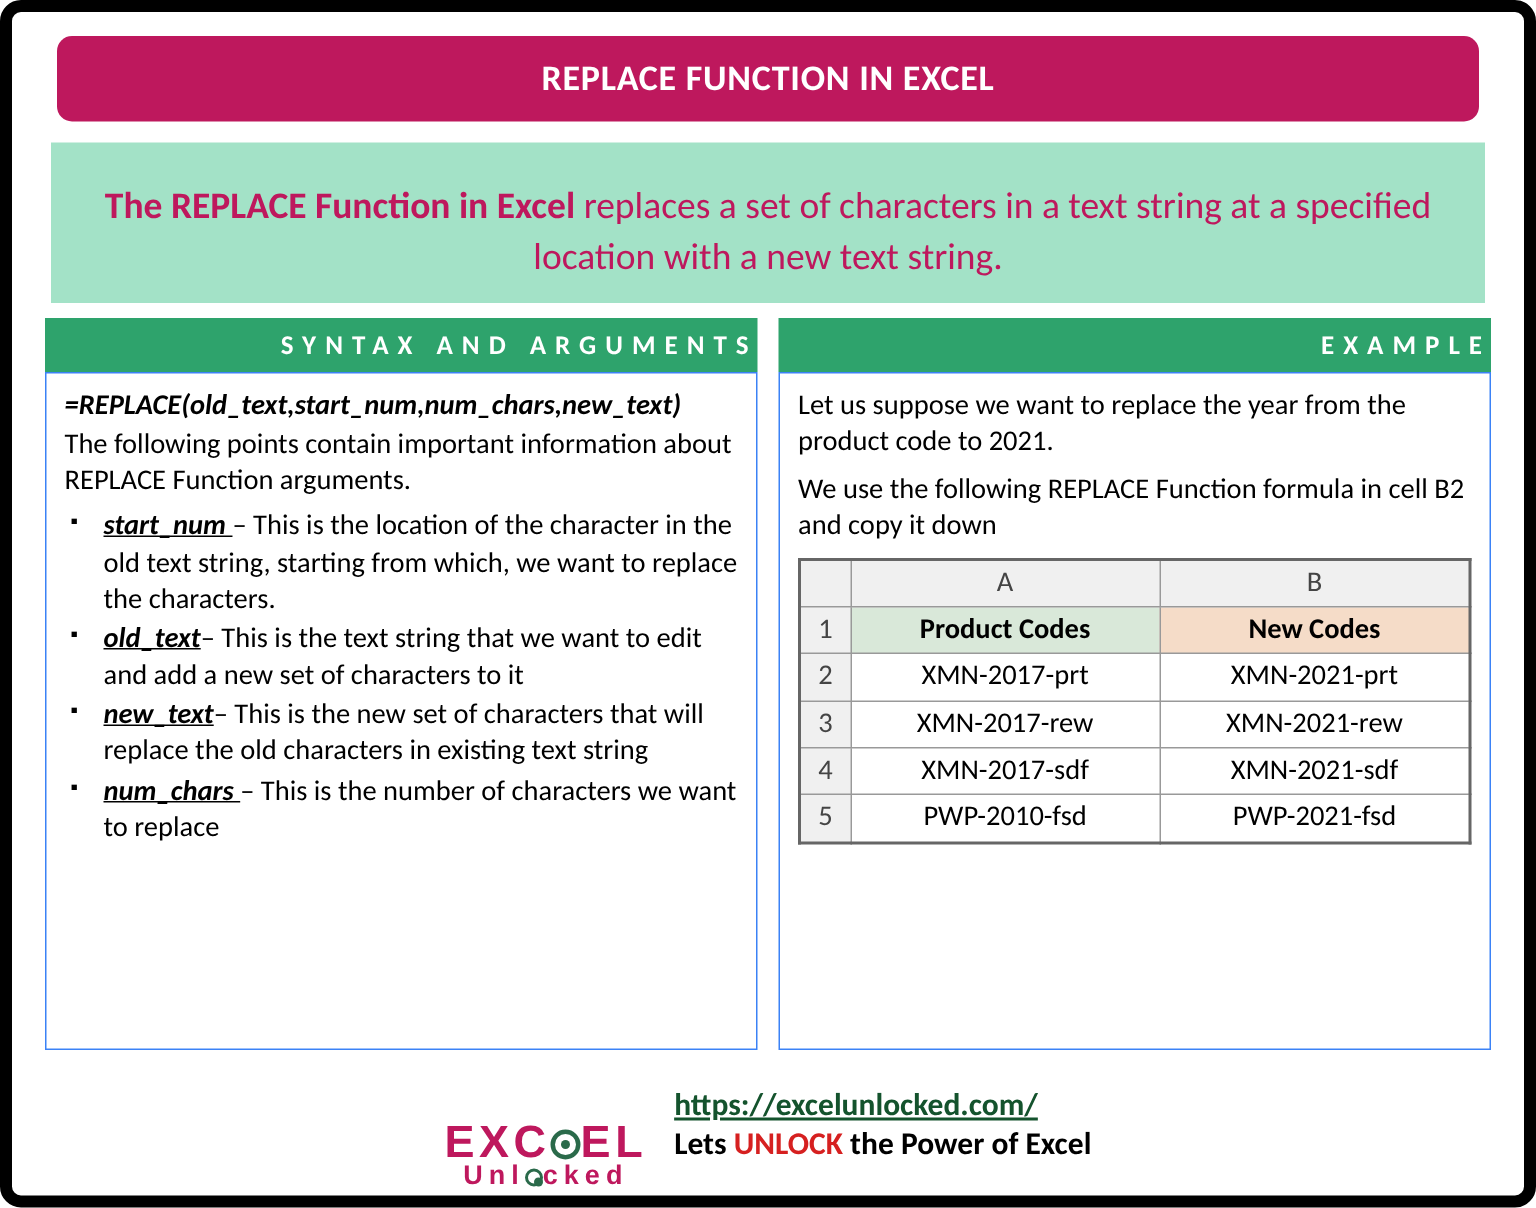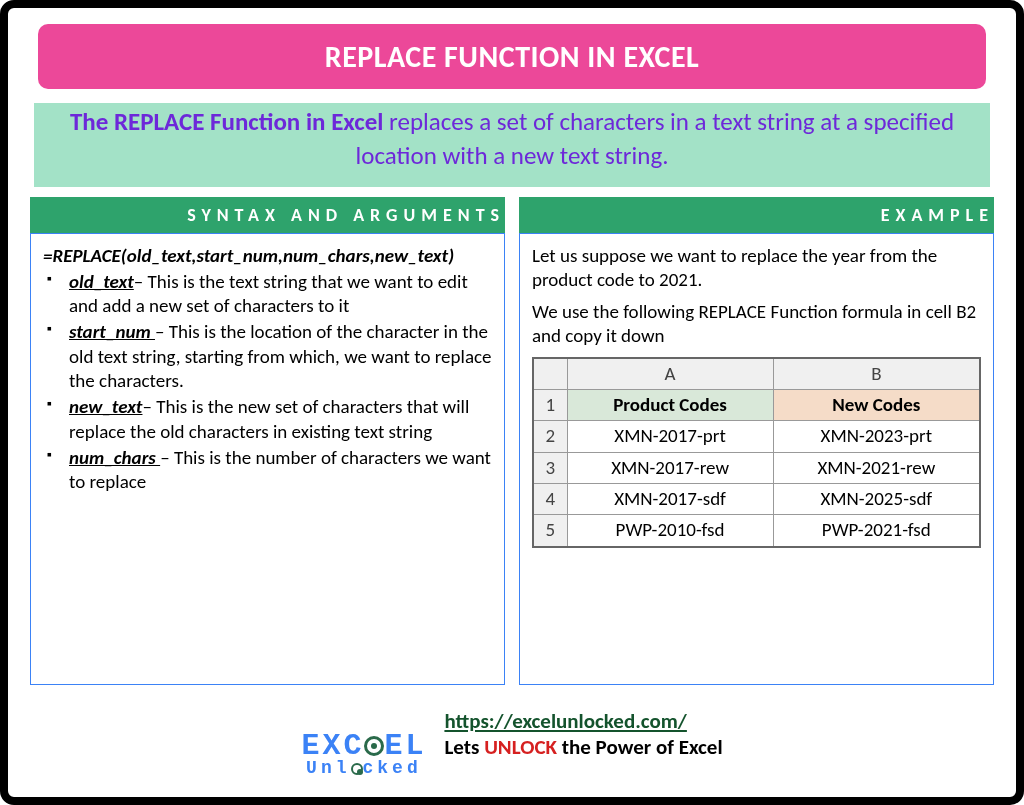--- a/index.html
+++ b/index.html
@@ -12,37 +12,37 @@
   }
   .frame {
     width: 1024px;
     height: 805px;
     border: 8px solid #000;
     border-radius: 14px;
     padding: 12px 20px 8px 20px;
     position: relative;
   }
   .title-bar {
-    background: #ec4899;
+    background: #be185d;
     color: #fff;
     font-weight: 700;
-    font-size: 30px;
+    font-size: 24px;
     text-align: center;
     padding: 14px 0;
     border-radius: 10px;
     letter-spacing: 0.5px;
     margin: 4px 10px 14px 10px;
   }
   .intro-box {
     background: #a3e2c7;
     text-align: center;
-    padding: 2px 28px 14px 28px;
+    padding: 25px 28px 14px 28px;
     margin: 0 6px 10px 6px;
     font-size: 25px;
-    color: #6d28d9;
+    color: #be185d;
     line-height: 1.35;
   }
   .intro-box b { font-weight: 700; }
   .columns {
     display: flex;
     gap: 14px;
     margin: 0 2px;
   }
   .col { flex: 1; }
   .subheader {
@@ -103,24 +103,24 @@
   .hdr-a { font-weight: 700; background: #d9e8d9 !important; }
   .hdr-b { font-weight: 700; background: #f5dcc8 !important; }
   .footer {
     margin-top: 8px;
     display: flex;
     align-items: center;
     justify-content: center;
     gap: 18px;
   }
   .logo {
-    font-family: Liberation Mono, monospace;
+    font-family: Liberation Sans, sans-serif;
     font-size: 30px;
     font-weight: 700;
-    color: #3b82f6;
+    color: #be185d;
     letter-spacing: 3px;
     line-height: 0.9;
     margin-top: 40px;
   }
   .logo .sub {
     font-size: 18px;
     letter-spacing: 4px;
     display: block;
     text-align: center;
   }
@@ -159,23 +159,24 @@
 
   <div class="intro-box">
     <b>The REPLACE Function in Excel</b><span> replaces a set of characters in a text string at a specified location with a new text string.</span>
   </div>
 
   <div class="columns">
     <div class="col">
       <div class="subheader">SYNTAX AND ARGUMENTS</div>
       <div class="panel">
         <div class="formula-line">=REPLACE(old_text,start_num,num_chars,new_text)</div>
+        <div class="arg-intro">The following points contain important information about REPLACE Function arguments.</div>
         <ul class="args">
+          <li><span class="arg-name">start_num </span><span>– This is the location of the character in the old text string, starting from which, we want to replace the characters.</span></li>
           <li><span class="arg-name">old_text</span><span>– This is the text string that we want to edit and add a new set of characters to it</span></li>
-          <li><span class="arg-name">start_num </span><span>– This is the location of the character in the old text string, starting from which, we want to replace the characters.</span></li>
           <li><span class="arg-name">new_text</span><span>– This is the new set of characters that will replace the old characters in existing text string</span></li>
           <li><span class="arg-name">num_chars </span><span>– This is the number of characters we want to replace</span></li>
         </ul>
       </div>
     </div>
 
     <div class="col">
       <div class="subheader">EXAMPLE</div>
       <div class="panel">
         <div class="example-txt">Let us suppose we want to replace the year from the product code to 2021.</div>
@@ -191,31 +192,31 @@
           </thead>
           <tbody>
             <tr>
               <td class="rownum">1</td>
               <td class="hdr-a">Product Codes</td>
               <td class="hdr-b">New Codes</td>
             </tr>
             <tr>
               <td class="rownum">2</td>
               <td>XMN-2017-prt</td>
-              <td>XMN-2023-prt</td>
+              <td>XMN-2021-prt</td>
             </tr>
             <tr>
               <td class="rownum">3</td>
               <td>XMN-2017-rew</td>
               <td>XMN-2021-rew</td>
             </tr>
             <tr>
               <td class="rownum">4</td>
               <td>XMN-2017-sdf</td>
-              <td>XMN-2025-sdf</td>
+              <td>XMN-2021-sdf</td>
             </tr>
             <tr>
               <td class="rownum">5</td>
               <td>PWP-2010-fsd</td>
               <td>PWP-2021-fsd</td>
             </tr>
           </tbody>
         </table>
       </div>
     </div>

